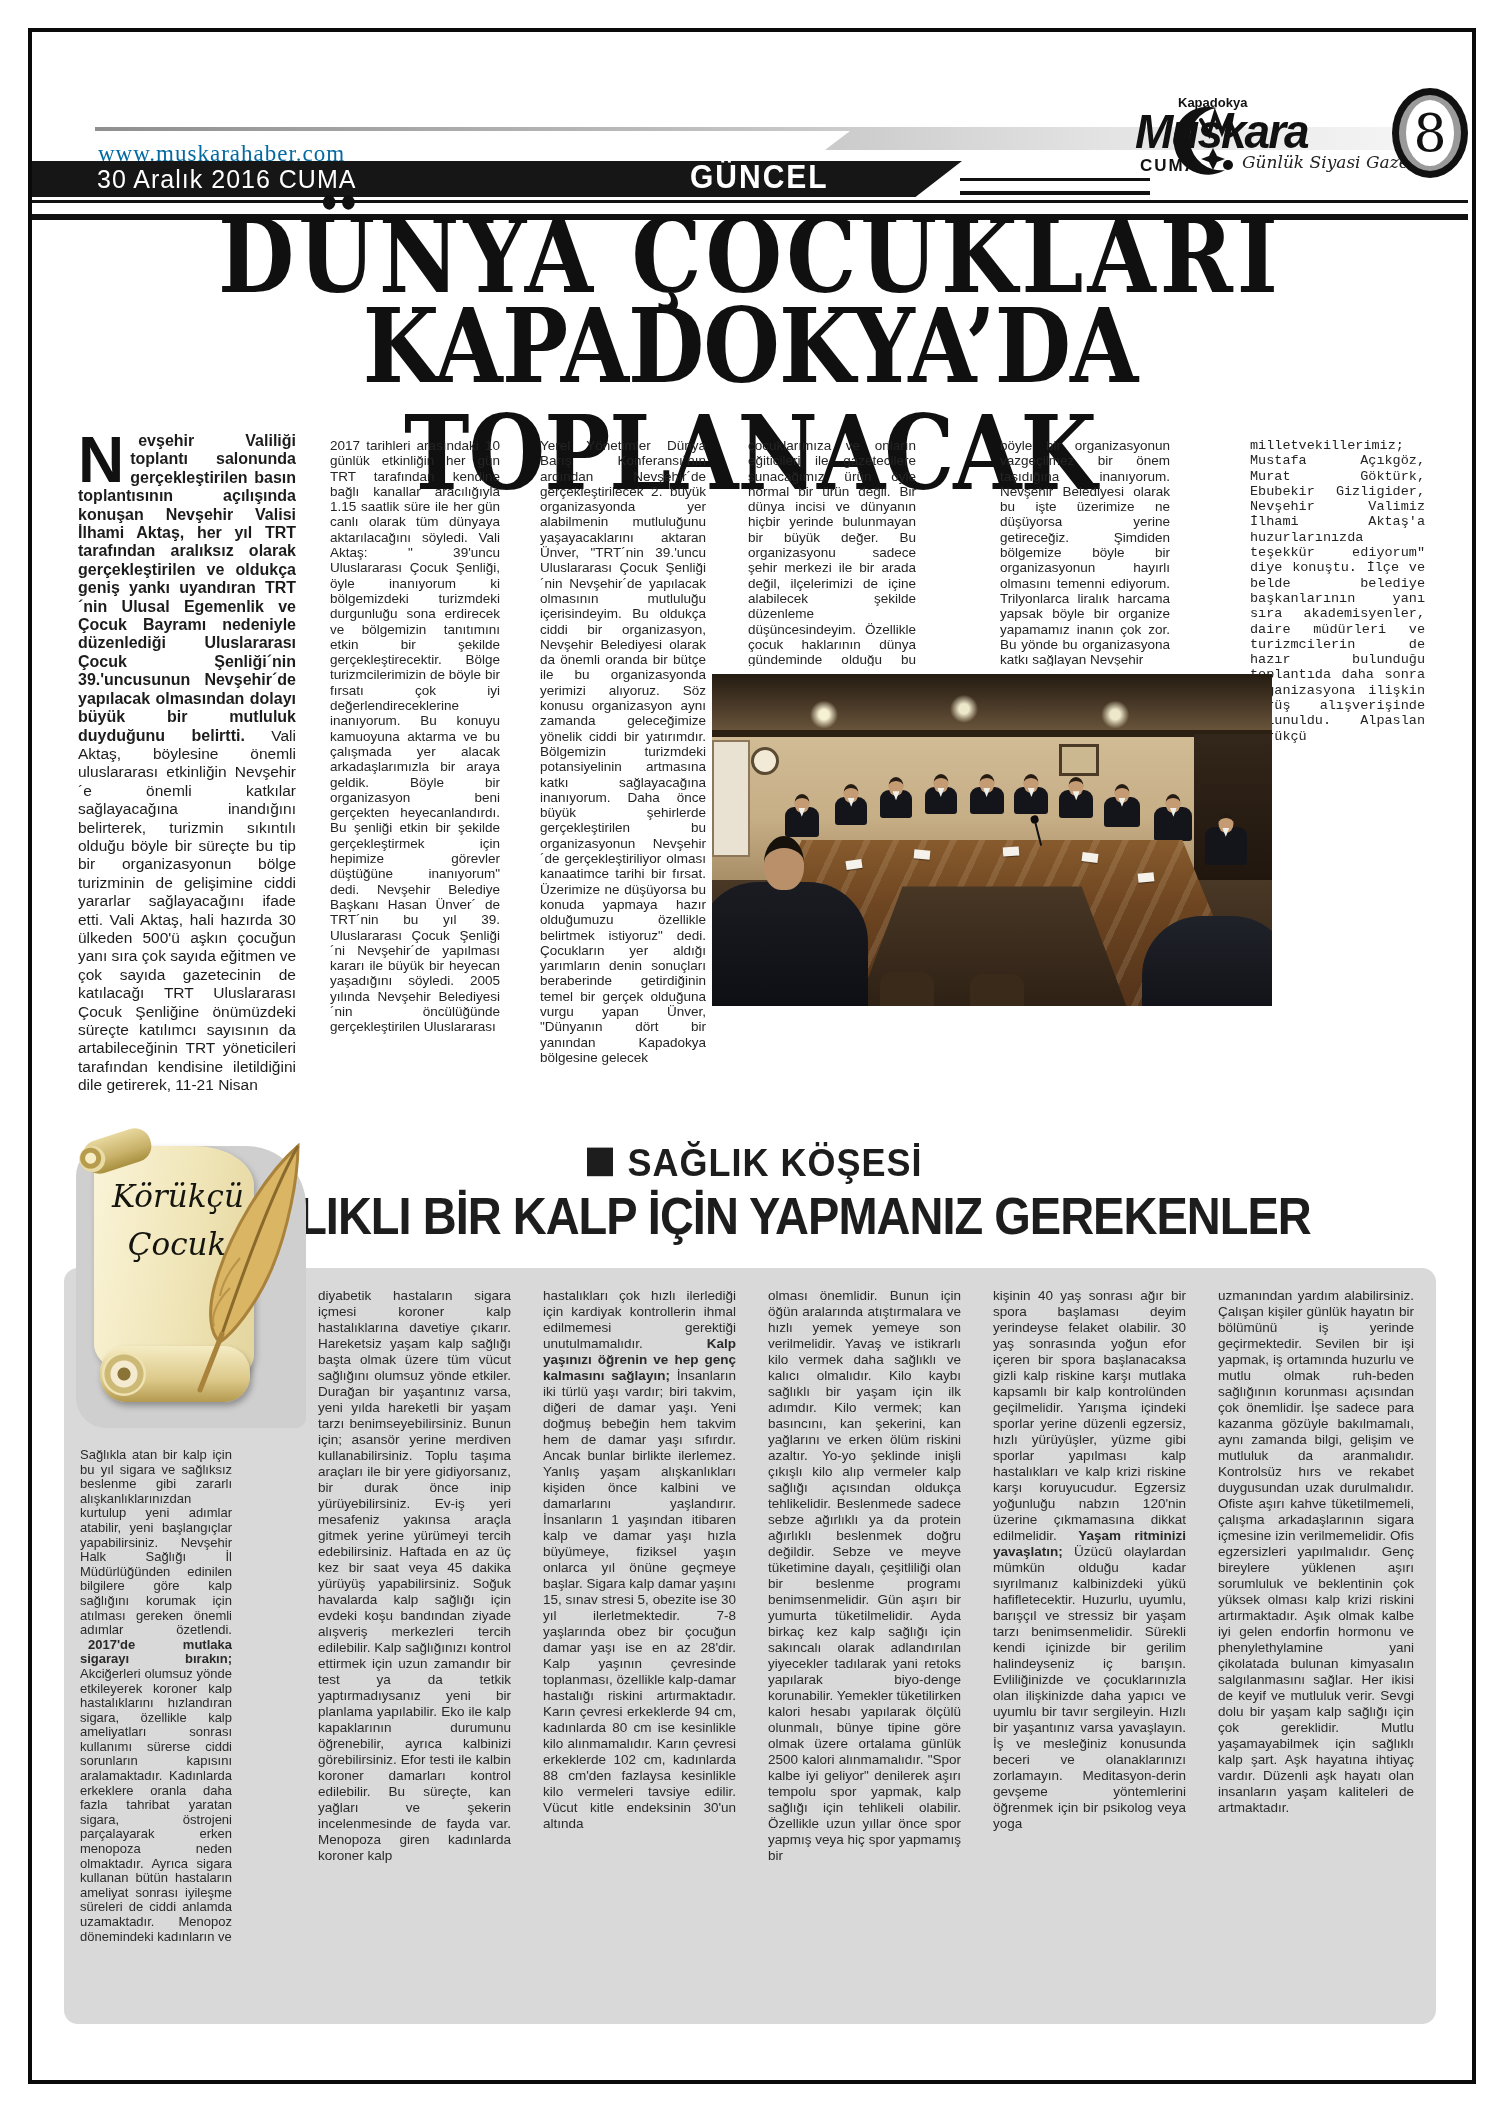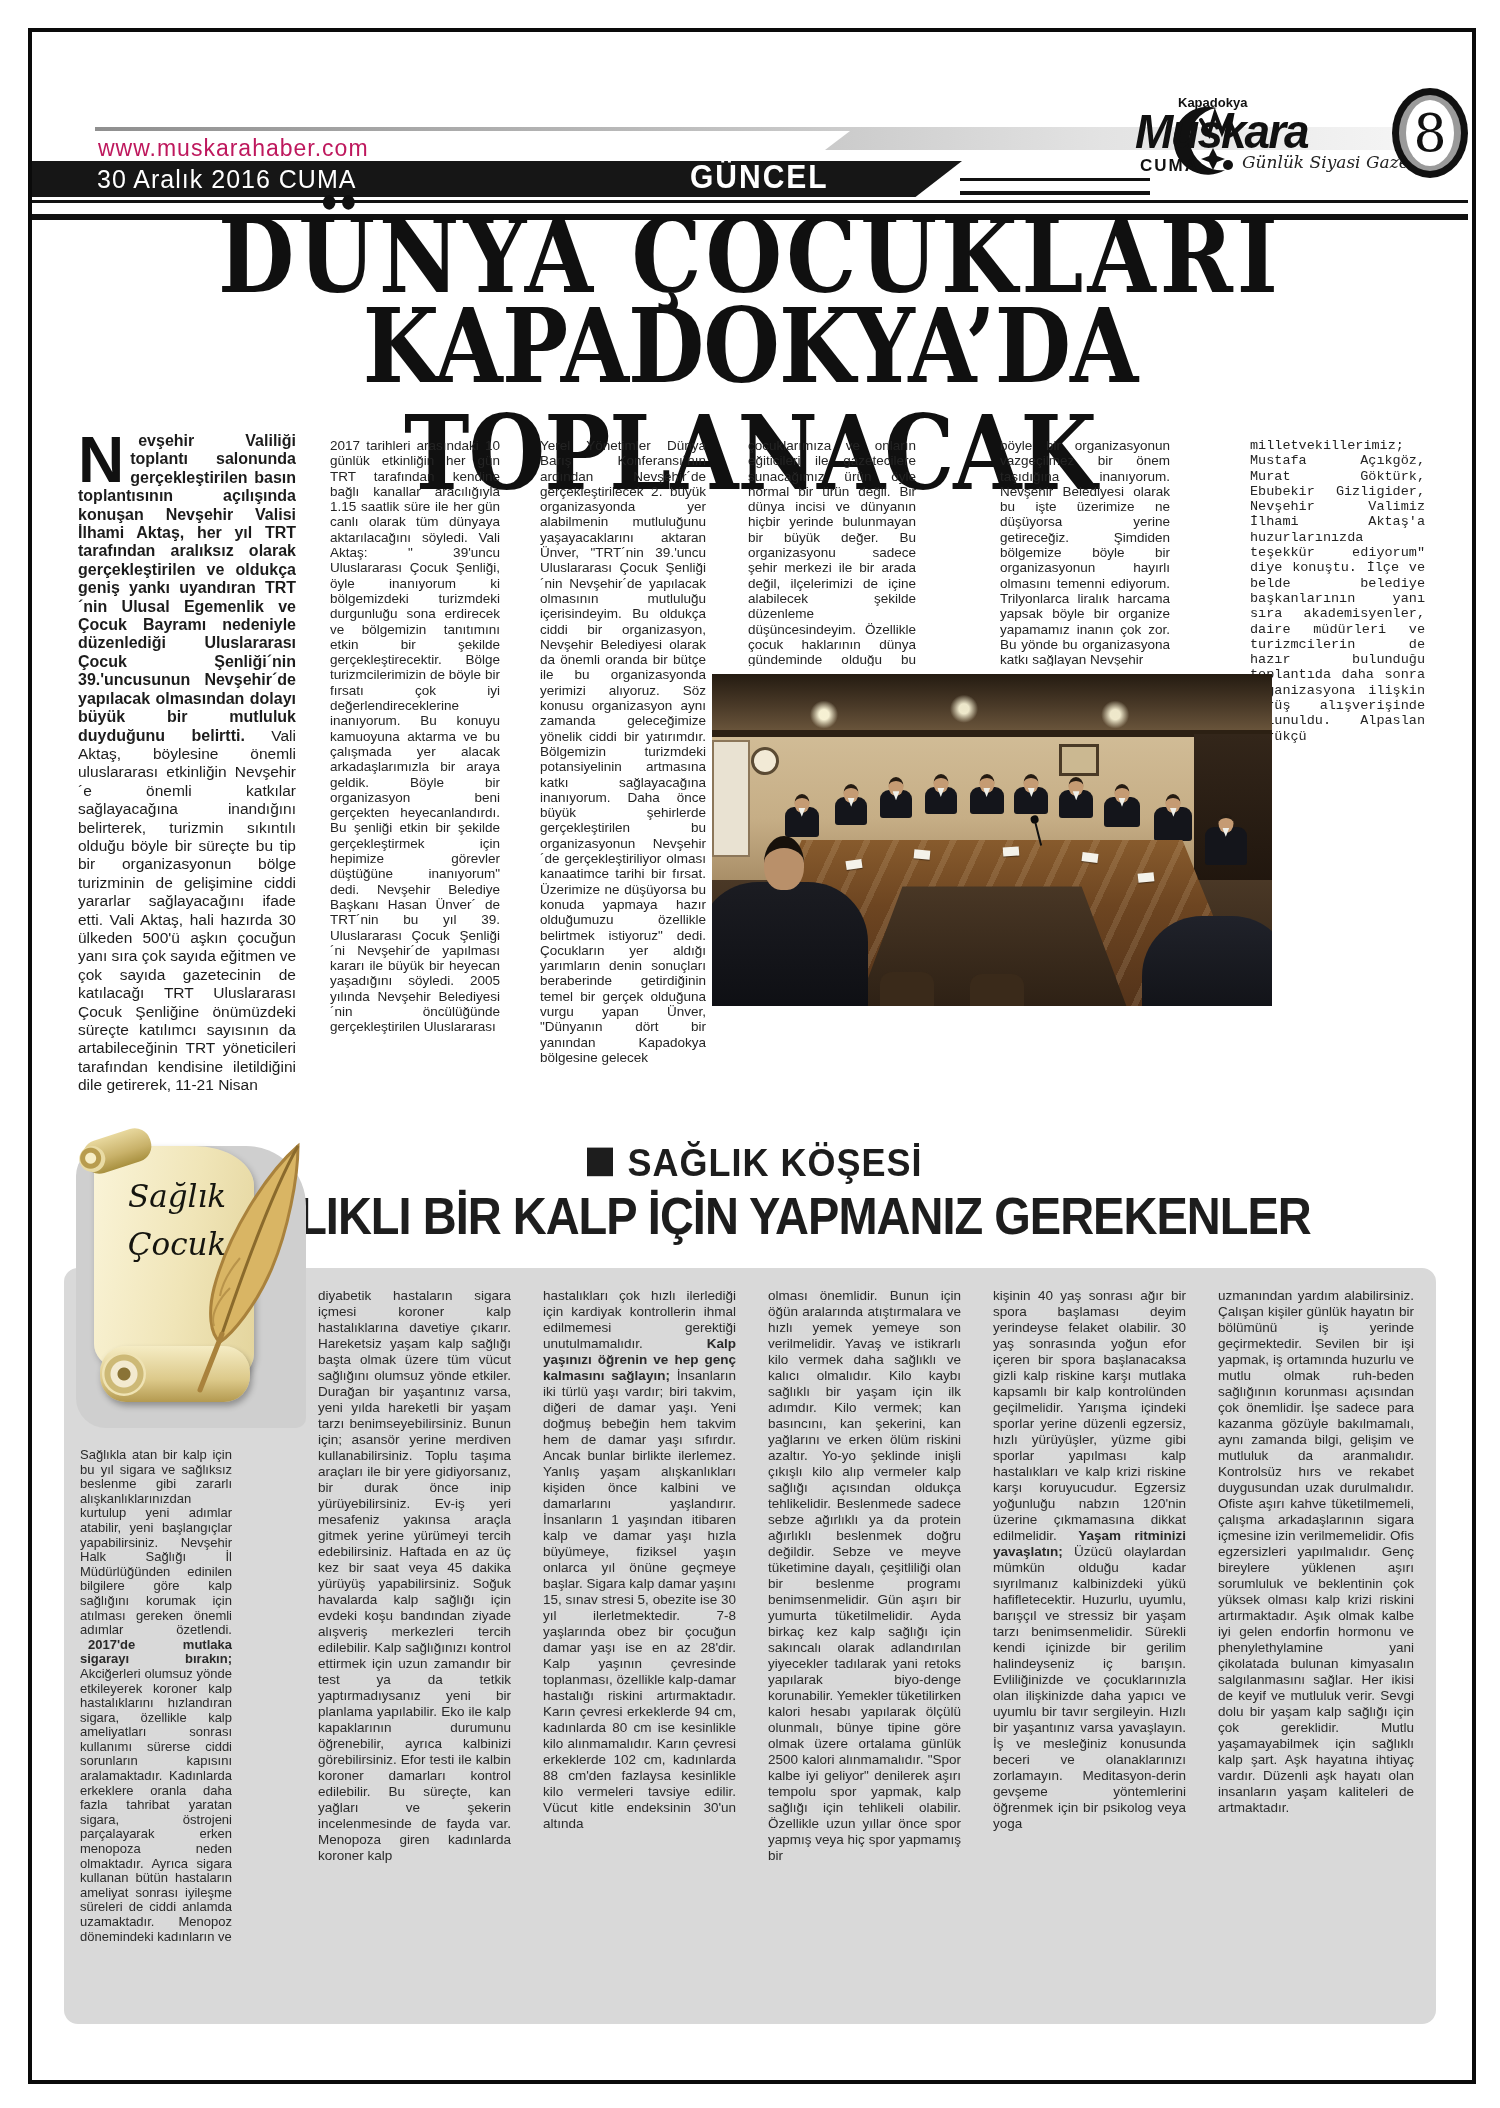--- a/index.html
+++ b/index.html
@@ -7,21 +7,21 @@
   body{width:1500px;height:2108px;background:#fff;position:relative;overflow:hidden;
        font-family:"Liberation Sans",sans-serif;color:#1c1c1c;}
   .abs{position:absolute;}
   
   .frame{left:28px;top:28px;width:1440px;height:2048px;border:4px solid #0a0a0a;}
   
   .graybar{left:95px;top:127px;width:1343px;height:23px;
            background:linear-gradient(to right,#8f8f8f,#b9b9b9 40%,#e3e3e3 75%,#f6f6f6);}
   .urlbox{left:60px;top:131px;width:790px;height:30px;background:#fff;
           clip-path:polygon(0 0,100% 0,95% 100%,0 100%);}
-  .urlbox span{display:block;padding:4px 0 0 38px;font-size:23px;letter-spacing:1px;color:#be185d;}
+  .urlbox span{display:block;padding:10px 0 0 38px;font-size:23px;letter-spacing:1px;color:#0369a1;font-family:Liberation Serif, serif;}
   .blackbar{left:32px;top:161px;width:930px;height:36px;background:#161616;
             clip-path:polygon(0 0,100% 0,95% 100%,0 100%);}
   .datelabel{left:85px;top:165px;font-size:25px;color:#fff;letter-spacing:1px;margin-left:12px;}
   .sectionlabel{left:690px;top:160px;font-size:30px;font-weight:bold;color:#fff;
                 letter-spacing:2px;transform:scaleY(1.1);}
   .logo-underline{left:960px;top:178px;width:190px;height:10px;
                   border-top:3px solid #111;border-bottom:4px solid #111;}
   .masthead{left:1040px;top:90px;width:330px;height:100px;text-align:center;}
   .mh-region{position:absolute;left:138px;top:5px;font-size:13px;font-weight:bold;color:#111;}
   .mh-name{position:absolute;left:95px;top:14px;font-size:46px;font-weight:bold;font-style:italic;
@@ -251,21 +251,21 @@
   <span class="sq"></span><span>SAĞLIK KÖŞESİ</span>
 </div>
 <div class="abs hheadline ni">SAĞLIKLI BİR KALP İÇİN YAPMANIZ GEREKENLER</div>
 
 <div class="abs scrollart ni">
   <div class="sc-blob"></div>
   <div class="sc-body"></div>
   <div class="sc-rolltop"></div>
   <div class="sc-rollbot"></div>
   <div class="sc-text">
-    <span>Sağlık</span><br>
+    <span>Körükçü</span><br>
     <span>Çocuk</span>
   </div>
   <svg class="sc-quill" viewBox="0 0 150 260">
     <path d="M128 8 C96 36 58 96 44 150 C38 174 40 196 50 204 C62 196 86 168 102 130 C118 92 128 40 128 8 Z" fill="#d9b564" stroke="#a9823c" stroke-width="3"></path>
     <path d="M128 8 C104 50 78 120 52 196" stroke="#8a6a2c" stroke-width="3" fill="none"></path>
     <path d="M52 196 L30 252" stroke="#a9823c" stroke-width="5" fill="none" stroke-linecap="round"></path>
     <path d="M60 150 C50 160 40 176 44 188 M70 120 C60 132 52 146 50 158" stroke="#b8934a" stroke-width="2" fill="none"></path>
   </svg>
 </div>
 

